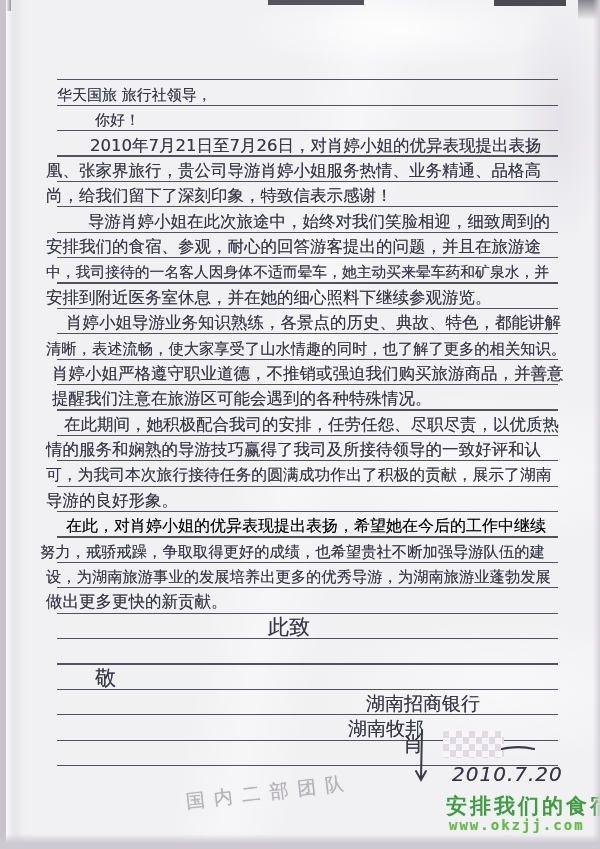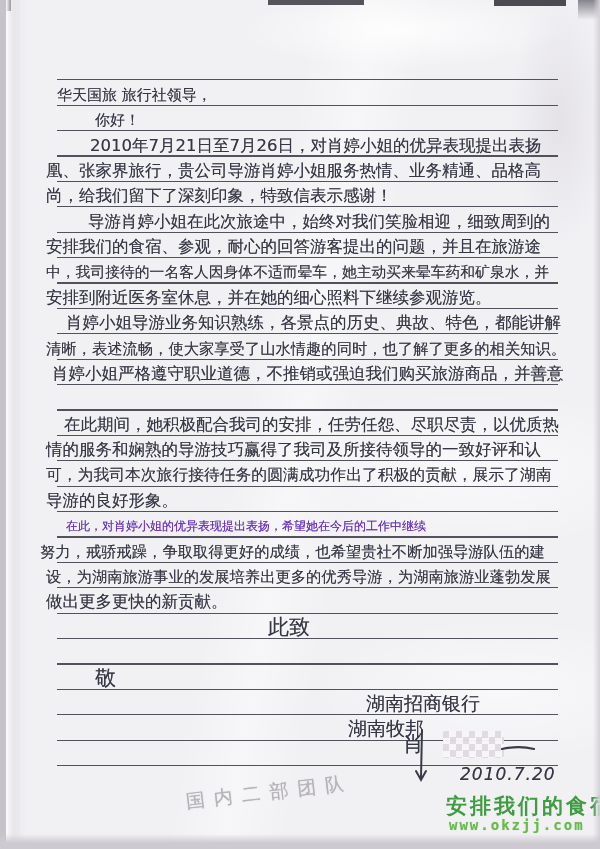--- a/index.html
+++ b/index.html
@@ -39,21 +39,21 @@
   }
   
   .hrow{
     position:absolute; height:22px; line-height:22px; white-space:nowrap;
     color:#363744; font-size:16.5px; letter-spacing:0px;
     text-shadow:0 0 .5px rgba(54,55,68,.6);
   }
   .big{font-size:15px;}
   .closing{font-size:21px; height:24px; line-height:24px;}
   .sig{font-size:19px; height:23px; line-height:23px;}
-  .date{font-size:17px; font-style:italic; letter-spacing:1px;margin-left:8px;}
+  .date{font-size:20px; font-style:italic; letter-spacing:1px;}
   
   .mosaic{
     position:absolute; left:443px; top:731px; width:61px; height:27px;
     background:repeating-conic-gradient(#f8f6f9 0% 25%, #e0dbe2 25% 50%);
     background-size:13px 13px; opacity:.96; border-radius:2px;
   }
   .sig-strokes{position:absolute; left:398px; top:720px;}
   
   .pencil{
     position:absolute; left:186px; top:789px;
@@ -88,25 +88,26 @@
   <div class="hrow" style="top: 135px; left: 90px; color: rgb(54, 55, 68);">2010年7月21日至7月26日，对肖婷小姐的优异表现提出表扬</div>
   <div class="hrow" style="top: 160px; left: 46px; color: rgb(54, 55, 68);">凰、张家界旅行，贵公司导游肖婷小姐服务热情、业务精通、品格高</div>
   <div class="hrow" style="top: 185px; left: 46px; color: rgb(54, 55, 68);">尚，给我们留下了深刻印象，特致信表示感谢！</div>
   <div class="hrow" style="top: 211px; left: 88px; color: rgb(54, 55, 68);">导游肖婷小姐在此次旅途中，始终对我们笑脸相迎，细致周到的</div>
   <div class="hrow" style="top: 236px; left: 46px; color: rgb(54, 55, 68); text-align: center;">安排我们的食宿、参观，耐心的回答游客提出的问题，并且在旅游途</div>
   <div class="hrow" style="top: 261px; left: 46px; font-size: 14.8px; color: rgb(54, 55, 68);">中，我司接待的一名客人因身体不适而晕车，她主动买来晕车药和矿泉水，并</div>
   <div class="hrow" style="top: 287px; left: 46px; color: rgb(54, 55, 68);">安排到附近医务室休息，并在她的细心照料下继续参观游览。</div>
   <div class="hrow" style="top: 312px; left: 66px; color: rgb(54, 55, 68);">肖婷小姐导游业务知识熟练，各景点的历史、典故、特色，都能讲解</div>
   <div class="hrow" style="top: 338px; left: 46px; font-size: 15.3px; color: rgb(54, 55, 68);">清晰，表述流畅，使大家享受了山水情趣的同时，也了解了更多的相关知识。</div>
   <div class="hrow" style="top: 363px; left: 52px; color: rgb(54, 55, 68);">肖婷小姐严格遵守职业道德，不推销或强迫我们购买旅游商品，并善意</div>
+  <div class="hrow" style="top: 388px; left: 52px; color: rgb(54, 55, 68);">提醒我们注意在旅游区可能会遇到的各种特殊情况。</div>
   <div class="hrow" style="top: 414px; left: 64px; color: rgb(54, 55, 68);">在此期间，她积极配合我司的安排，任劳任怨、尽职尽责，以优质热</div>
   <div class="hrow" style="top: 439px; left: 46px; color: rgb(54, 55, 68);">情的服务和娴熟的导游技巧赢得了我司及所接待领导的一致好评和认</div>
   <div class="hrow" style="top: 464px; left: 46px; font-size: 15.8px; color: rgb(54, 55, 68);">可，为我司本次旅行接待任务的圆满成功作出了积极的贡献，展示了湖南</div>
   <div class="hrow" style="top: 490px; left: 46px; color: rgb(54, 55, 68);">导游的良好形象。</div>
-  <div class="hrow" style="top: 515px; left: 66px; font-size: 12px; color: #6d28d9;">在此，对肖婷小姐的优异表现提出表扬，希望她在今后的工作中继续</div>
+  <div class="hrow" style="top: 515px; left: 66px; font-size: 16px; color: #000000;">在此，对肖婷小姐的优异表现提出表扬，希望她在今后的工作中继续</div>
   <div class="hrow" style="top: 541px; left: 40px; font-size: 15.3px; color: rgb(54, 55, 68);">努力，戒骄戒躁，争取取得更好的成绩，也希望贵社不断加强导游队伍的建</div>
   <div class="hrow" style="top: 566px; left: 46px; font-size: 15.3px; color: rgb(54, 55, 68);">设，为湖南旅游事业的发展培养出更多的优秀导游，为湖南旅游业蓬勃发展</div>
   <div class="hrow" style="top: 591px; left: 46px; color: rgb(54, 55, 68);">做出更多更快的新贡献。</div>
 
   <div class="hrow closing" style="top: 615px; left: 268px; color: rgb(54, 55, 68);">此致</div>
   <div class="hrow closing" style="top: 666px; left: 95px; color: rgb(54, 55, 68);">敬</div>
 
   <div class="hrow sig" style="top: 692px; left: 366px; color: rgb(54, 55, 68);">湖南招商银行</div>
   <div class="hrow sig" style="top: 717px; left: 348px; color: rgb(54, 55, 68);">湖南牧邦</div>
   <div class="hrow sig" style="top: 733px; left: 403px; font-size: 21px; color: rgb(54, 55, 68);">肖</div>

